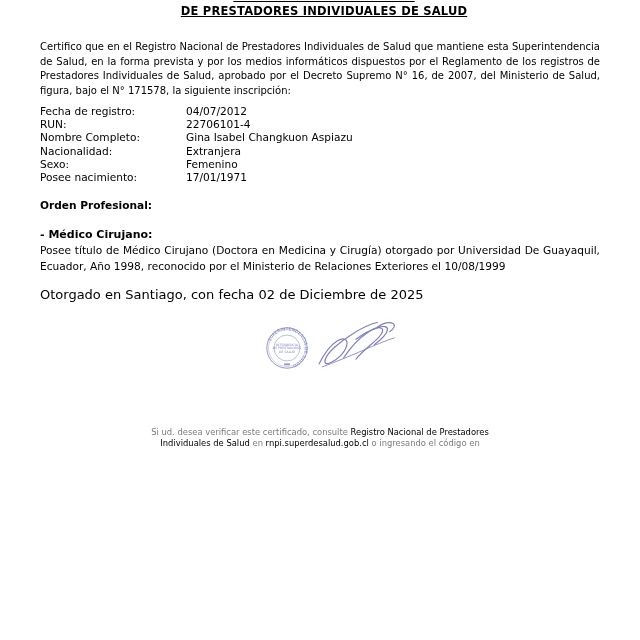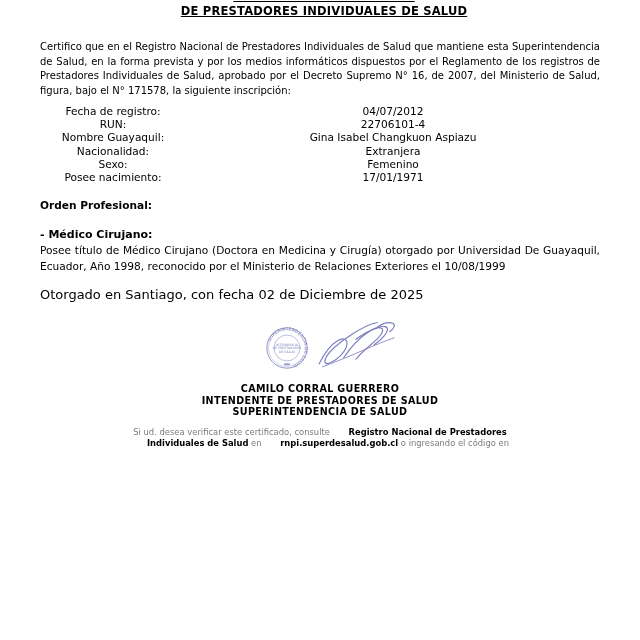--- a/index.html
+++ b/index.html
@@ -60,21 +60,20 @@
     position: absolute;
     top: 105px;
     left: 40px;
     width: 560px;
     font-size: 10.6px;
     line-height: 13.2px;
   }
   .field-row {
     display: flex;
     align-items: baseline;
-    text-align: center;
   }
   .field-label {
     width: 146px;
     flex: 0 0 146px;
     white-space: nowrap;
   }
   .field-value {
     flex: 1 1 auto;
     white-space: nowrap;
   }
@@ -156,22 +155,21 @@
     top: 427px;
     left: 0;
     width: 640px;
     text-align: center;
     font-size: 8.4px;
     line-height: 10.6px;
     color: #7b7b7b;
   }
   .footer b {
     color: #000000;
-    font-weight: bold;
-    margin-left: 16px;
+    font-weight: normal;
   }
   .footer-line { white-space: nowrap; }
 </style>
 </head>
 <body>
 
 <div class="page">
 
   <div class="title-block">
     <div class="title-line">EN EL REGISTRO NACIONAL</div>
@@ -183,21 +181,21 @@
   <div class="fields">
     <div class="field-row">
       <span class="field-label">Fecha de registro:</span>
       <span class="field-value">04/07/2012</span>
     </div>
     <div class="field-row">
       <span class="field-label">RUN:</span>
       <span class="field-value">22706101-4</span>
     </div>
     <div class="field-row">
-      <span class="field-label">Nombre Guayaquil:</span>
+      <span class="field-label">Nombre Completo:</span>
       <span class="field-value">Gina Isabel Changkuon Aspiazu</span>
     </div>
     <div class="field-row">
       <span class="field-label">Nacionalidad:</span>
       <span class="field-value">Extranjera</span>
     </div>
     <div class="field-row">
       <span class="field-label">Sexo:</span>
       <span class="field-value">Femenino</span>
     </div>
@@ -236,25 +234,20 @@
         <path d="M8,62 C14,50 22,38 32,32 C40,27 46,30 44,38 C42,47 32,56 24,60 C18,63 14,62 16,56 C19,47 34,34 50,24 C62,16 74,10 84,8"></path>
         <path d="M40,54 C48,42 58,30 70,22 C78,16 86,13 90,16 C93,19 88,26 80,33 C72,40 62,48 56,56"></path>
         <path d="M56,30 C64,24 74,18 84,15 C92,12 98,13 97,18 C96,24 88,31 80,37"></path>
         <path d="M84,14 C90,10 98,7 104,9 C108,11 106,16 100,20"></path>
         <path d="M12,66 C28,60 48,52 66,44 C80,38 94,32 106,28" stroke-width="1.1"></path>
       </g>
     </svg>
 
   </div>
 
-  <div class="sig-block">
-    <div>CAMILO CORRAL GUERRERO</div>
-    <div>INTENDENTE DE PRESTADORES DE SALUD</div>
-    <div>SUPERINTENDENCIA DE SALUD</div>
-  </div>
 
   <div class="footer">
     <div class="footer-line">
       <span>Si ud. desea verificar este certificado, consulte </span><b>Registro Nacional de Prestadores</b>
     </div>
     <div class="footer-line">
       <b>Individuales de Salud</b><span> en </span><b>rnpi.superdesalud.gob.cl</b><span> o ingresando el código en</span>
     </div>
   </div>
 

